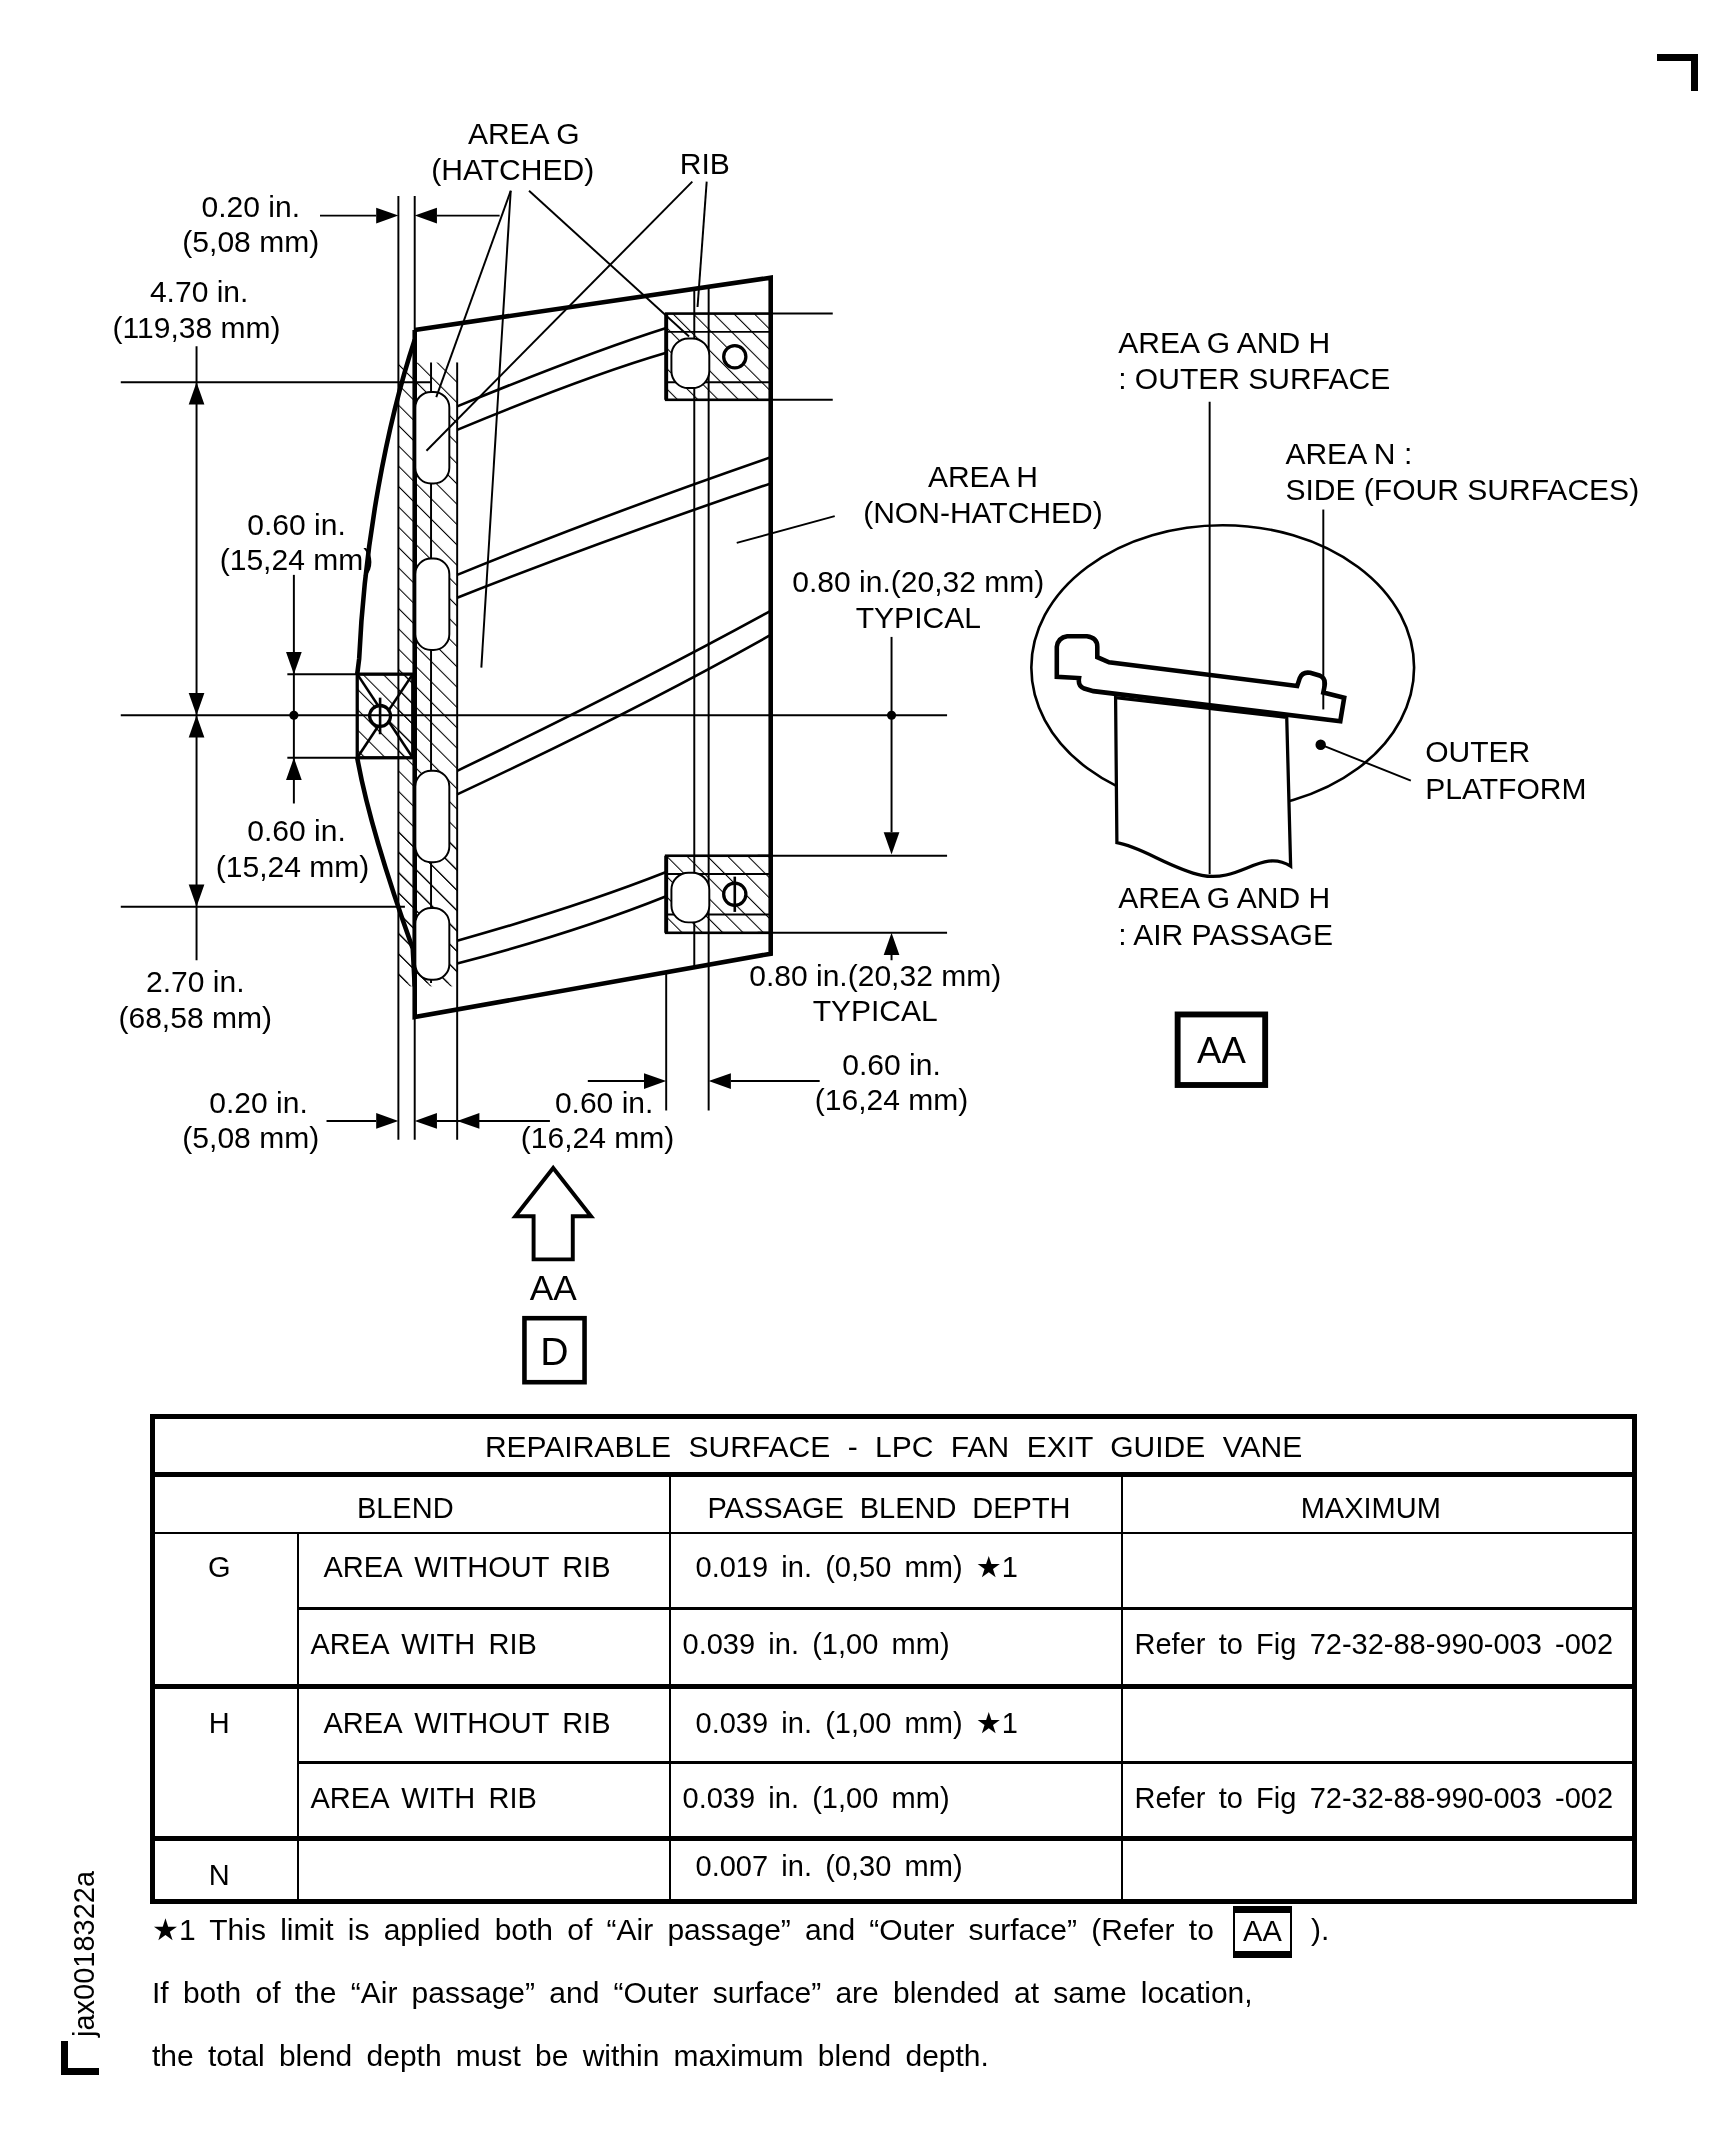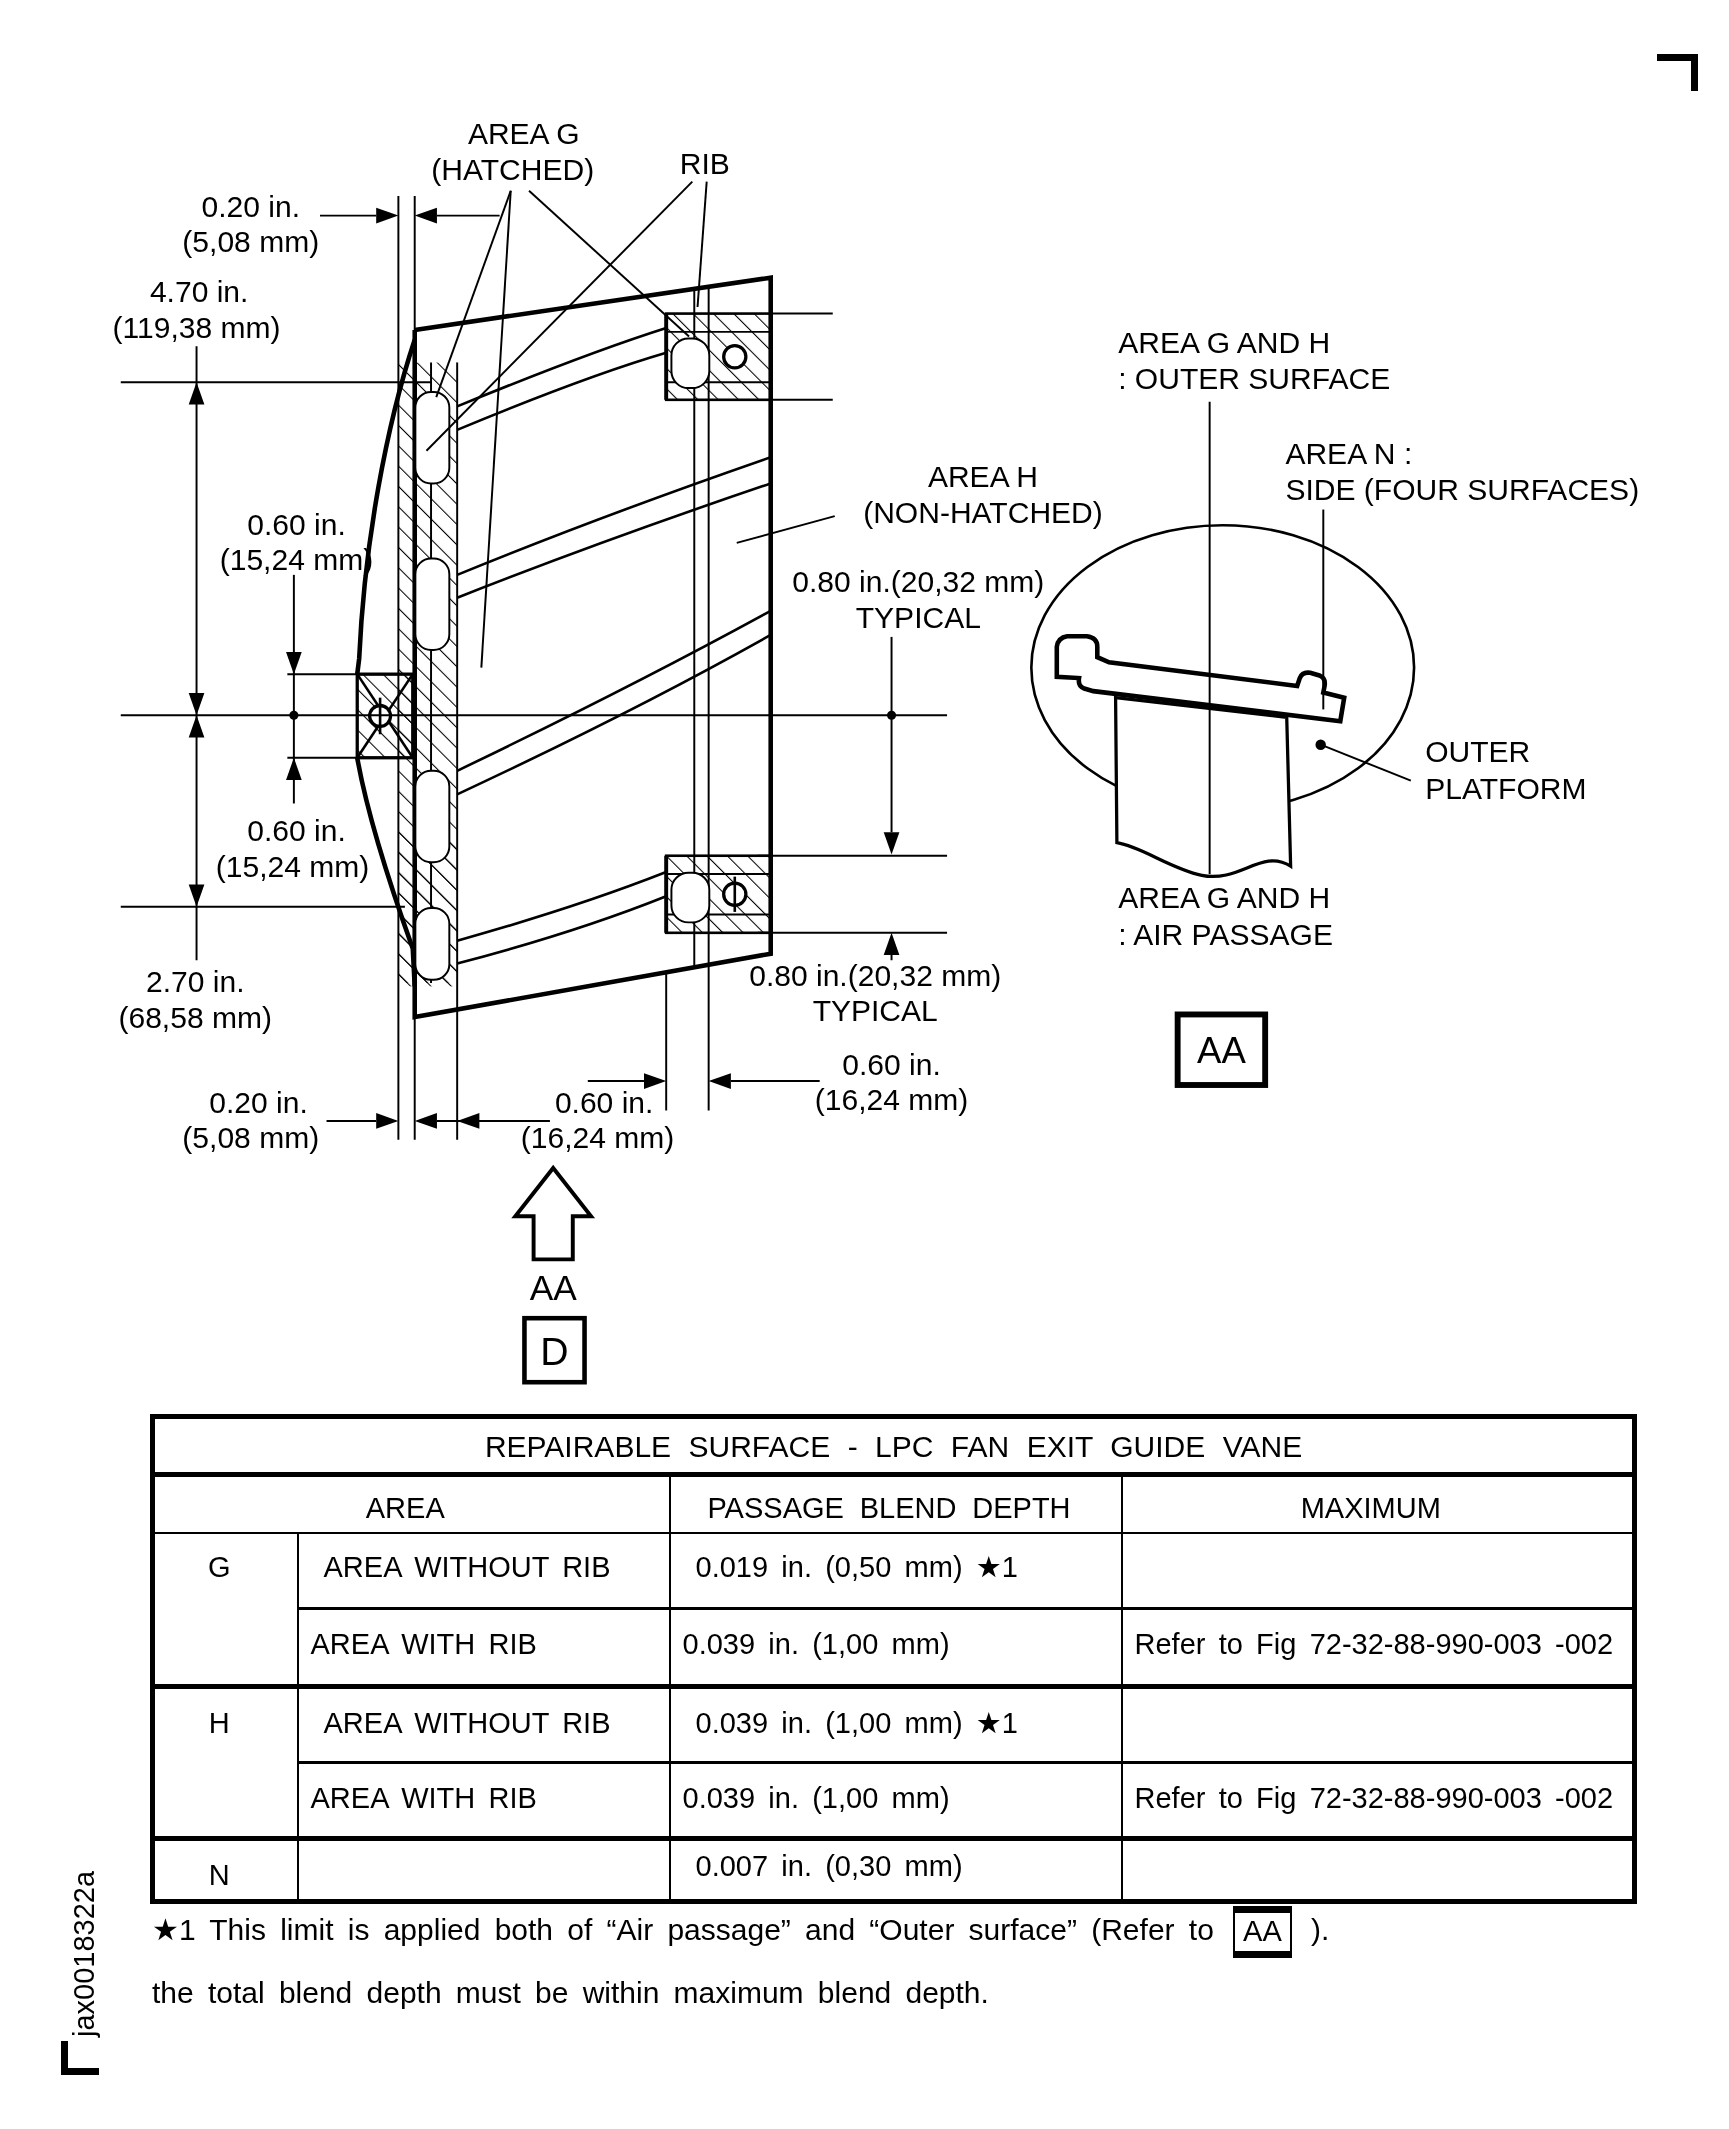--- a/index.html
+++ b/index.html
@@ -238,21 +238,21 @@
         <col style="width:145px">
         <col style="width:372px">
         <col style="width:452px">
         <col style="width:513px">
       </colgroup>
     <tbody>
         <tr>
       <td class="title-cell" colspan="4">REPAIRABLE SURFACE - LPC FAN EXIT GUIDE VANE</td>
     </tr>
     <tr style="height:56px;">
-      <td class="hdr" colspan="2">AREA</td>
+      <td class="hdr" colspan="2">BLEND</td>
       <td class="hdr">PASSAGE BLEND DEPTH</td>
       <td class="hdr">MAXIMUM</td>
     </tr>
     <tr style="height:76px;">
       <td class="letter" rowspan="2">G</td>
       <td>AREA WITHOUT RIB</td>
       <td>0.019 in. (0,50 mm) ★1</td>
       <td></td>
     </tr>
     <tr class="sub-row" style="height:78px;">
@@ -280,20 +280,21 @@
   </tbody>
     </table>
 
   <div class="footnote">
     <div>
       <span>★1</span>
       <span>This limit is applied both of “Air passage” and “Outer surface” (Refer to</span>
       <span class="aa-flag">AA</span>
       <span>).</span>
     </div>
+    <div>If both of the “Air passage” and “Outer surface” are blended at same location,</div>
     <div>the total blend depth must be within maximum blend depth.</div>
   </div>
 
   <div class="corner-tr"></div>
   <div class="corner-bl"></div>
   <div class="watermark">jax0018322a</div>
 
 </div>
 
 

